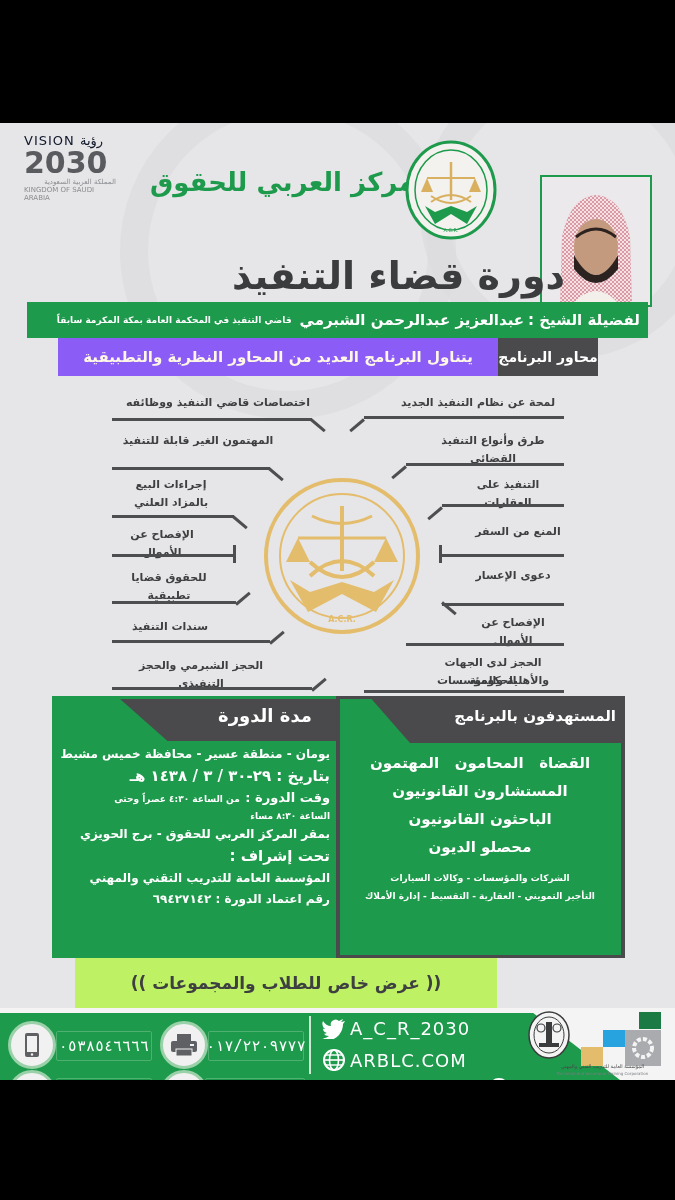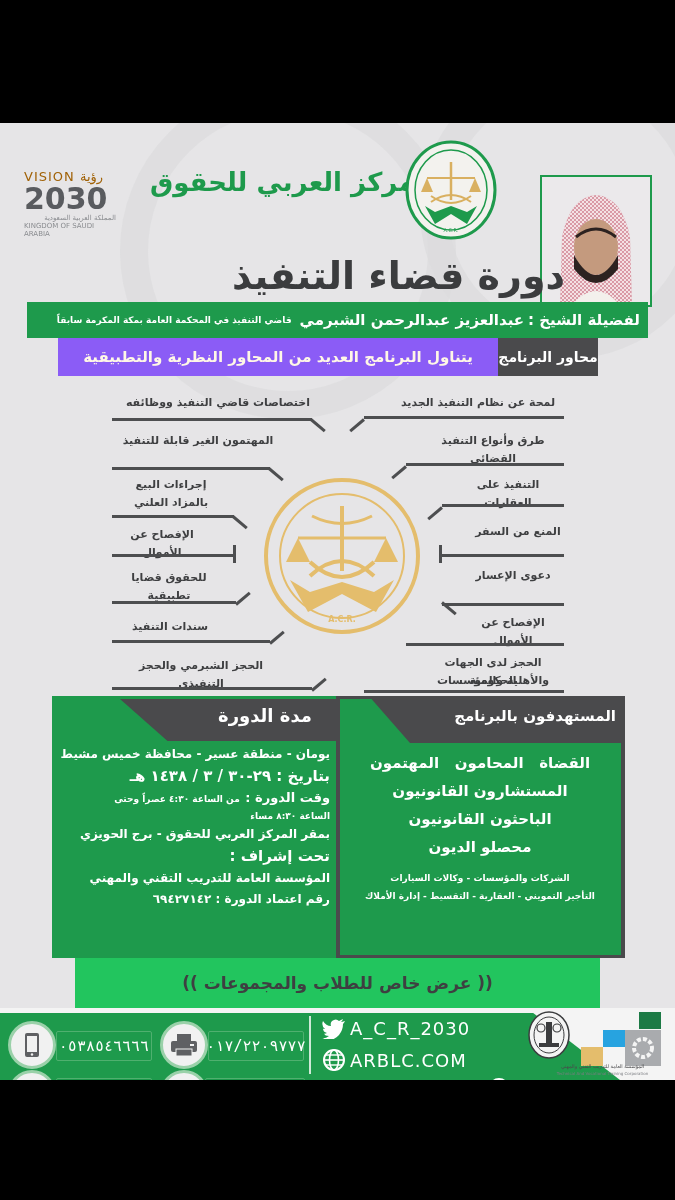--- a/index.html
+++ b/index.html
@@ -5,21 +5,21 @@
   html, body { margin:0; padding:0; }
   body { width:675px; height:1200px; background:#000; position:relative; overflow:hidden;
          font-family:"DejaVu Sans", sans-serif; }
   .poster { position:absolute; left:0; top:123px; width:675px; height:957px; background:#e6e5e7; overflow:hidden; }
   .abs { position:absolute; }
   .rtl { direction:rtl; }
   .bgmark { position:absolute; border-radius:50%; border:28px solid #dcdbdd; opacity:.7; }
 
   
   .vision { left:24px; top:10px; width:92px; color:#7a7c80; }
-  .vision .v1 { font-size:13px; letter-spacing:1px; color:#a16207;margin-top:36px; }
+  .vision .v1 { font-size:13px; letter-spacing:1px; color:#0f172a; }
   .vision .v2 { font-size:30px; font-weight:bold; color:#595b5f; line-height:30px; }
   .vision .v3 { font-size:7px; color:#8a8c90; }
   .brand-title { left:150px; top:44px; font-size:26px; font-weight:bold; color:#1e9a4c; }
   .logo-main { left:405px; top:17px; width:92px; height:100px; }
   .photo { left:540px; top:52px; width:108px; height:128px; border:2px solid #1e9a4c; background:#eceaec; overflow:hidden; }
   .course-title { left:232px; top:131px; font-size:38px; font-weight:bold; color:#3b3c3e; letter-spacing:1px; }
 
   .speaker-bar { left:27px; top:179px; width:621px; height:36px; background:#1e9a4c; color:#fff;
                  display:flex; align-items:center; justify-content:flex-start; padding:0 8px; box-sizing:border-box; }
   .speaker-bar .nm { font-size:15px; font-weight:bold; }
@@ -42,21 +42,21 @@
   .panel-left-hdr { left:120px; top:576px; width:216px; height:42px; background:#4a4a4c; clip-path:polygon(0 0,100% 0,100% 100%,22% 100%); }
   .panel-left-hdr-t { left:200px; top:582px; width:130px; text-align:center; color:#fff; font-size:18px; font-weight:bold; }
   .panel-left-body { left:58px; top:620px; width:272px; color:#fff; text-align:right; }
   .panel-left-body .l { font-weight:bold; white-space:nowrap; }
   .panel-right-frame { left:336px; top:573px; width:289px; height:262px; background:#4a4a4c; }
   .panel-right { left:340px; top:620px; width:281px; height:212px; background:#1e9a4c; }
   .panel-right-hdr-green { left:340px; top:576px; width:70px; height:44px; background:#1e9a4c; clip-path:polygon(0 0,45% 0,100% 100%,0 100%); }
   .panel-right-hdr-t { left:420px; top:584px; width:196px; text-align:right; color:#fff; font-size:15px; font-weight:bold; }
   .aud { color:#fff; font-weight:bold; text-align:center; }
 
-  .offer { left:75px; top:835px; width:525px; height:50px; background:#22c55e; color:#3e3f41;
+  .offer { left:75px; top:835px; width:422px; height:50px; background:#bef264; color:#3e3f41;
            font-size:17px; font-weight:bold; display:flex; align-items:center; justify-content:center; }
 
   
   .footer-white { left:0; top:885px; width:675px; height:72px; background:#f4f4f4; }
   .footer-green { left:0; top:890px; width:620px; height:67px; background:#1e9a4c; clip-path:polygon(0 0,86% 0,100% 100%,0 100%); }
   .fbtn { position:absolute; width:48px; height:48px; border-radius:50%; background:#f1f1f1; border:3px solid #9ad1a9;
           box-sizing:border-box; display:flex; align-items:center; justify-content:center; }
   .fpill { position:absolute; height:28px; border:1px solid #4fb06f; border-radius:2px; color:#fff;
            font-size:15px; display:flex; align-items:center; justify-content:center; font-family:"DejaVu Sans Mono", monospace; }
   .fsep { left:309px; top:893px; width:2px; height:58px; background:#cfe9d7; }

